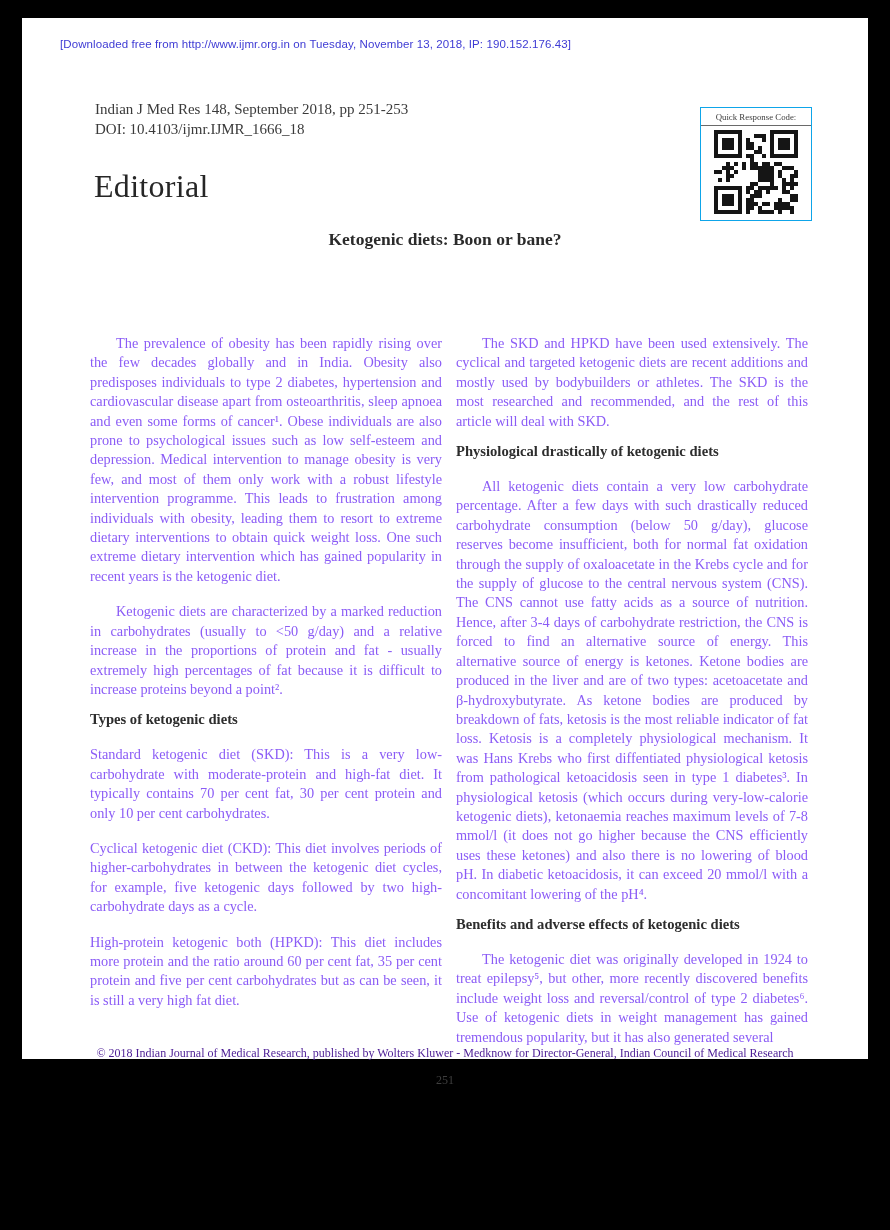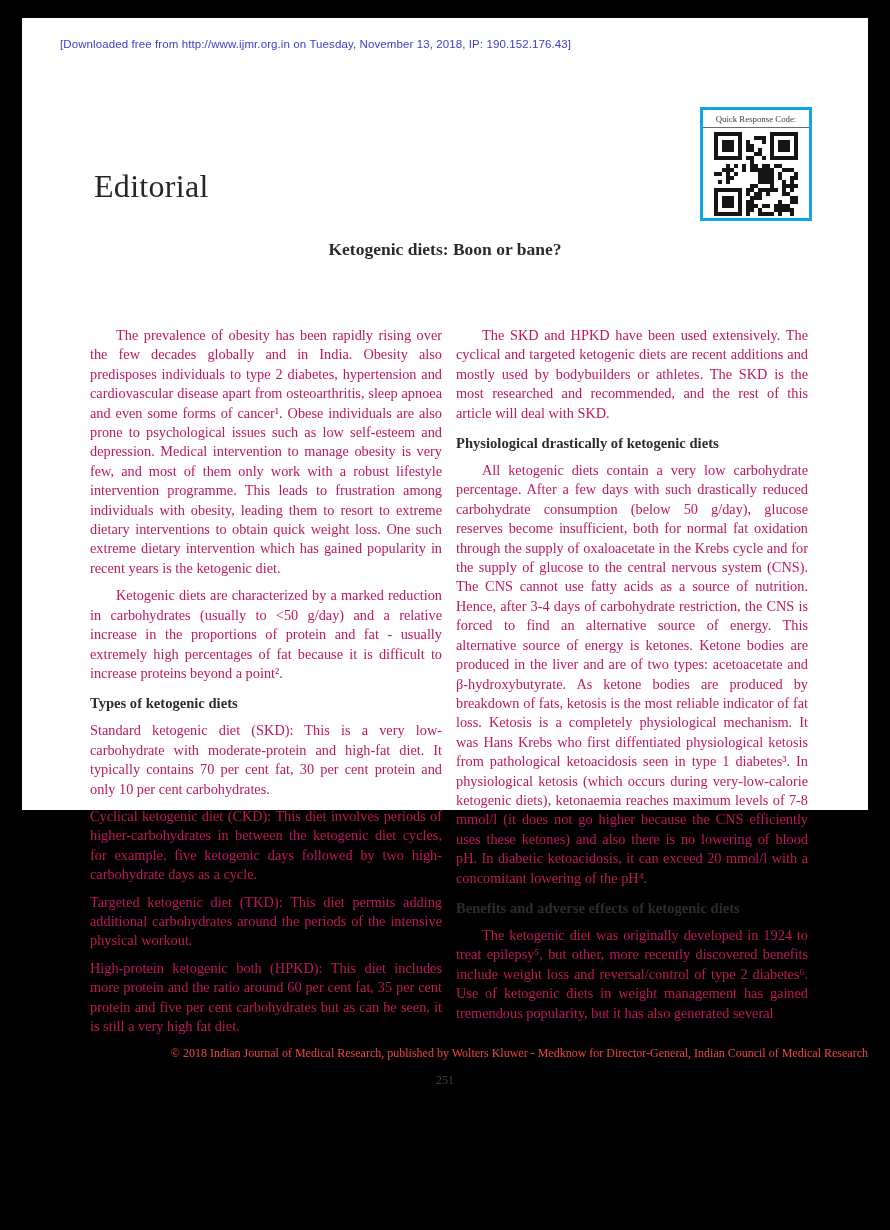--- a/index.html
+++ b/index.html
@@ -1,56 +1,60 @@
 <!DOCTYPE html>
 <html><head>
 <meta charset="utf-8">
 <style>
   * { margin:0; padding:0; box-sizing:border-box; }
   html,body { width:890px; height:1230px; }
   body { background:#000; position:relative; overflow:hidden;
          font-family:"Liberation Serif", serif; }
-  .page { position:absolute; left:22px; top:18px; width:846px; height:792px;
+  .page { position:absolute; left:22px; top:18px; width:846px; height:1041px;
           background:#fff; }
   .watermark { position:absolute; left:38px; top:20px;
                font-family:"Liberation Sans", sans-serif; font-size:11.5px;
                color:#3e3bd4; letter-spacing:.1px; }
   .journal-block { position:absolute; left:73px; top:82px;
                    font-size:15px; line-height:19.5px; color:#3a3a3a; }
   .article-type { position:absolute; left:72px; top:150px;
                   font-size:32px; color:#262626; letter-spacing:.3px; }
   .qr-box { position:absolute; left:678px; top:89px; width:112px; height:114px;
-            border:3px solid #0ea5e9; background:#fff; }
+            border:1px solid #0ea5e9; background:#fff; }
   .qr-label { display:block; width:100%; text-align:center; font-size:8.8px;
               color:#3d3d3d; padding:4px 0 3px; border-bottom:1px solid #6a6a6a; }
   .qr-svg { display:block; margin:4px auto 0; }
-  .article-title { position:absolute; left:0; top:221px; width:100%;
+  .article-title { position:absolute; left:0; top:211px; width:100%;
                    text-align:center; font-size:17.5px; font-weight:bold;
                    color:#2b2b2b; }
   .columns { position:absolute; left:68px; top:300px; width:718px;
              display:flex; justify-content:space-between; }
   .col { width:352px; }
   .body { font-size:14.3px; line-height:19.4px; text-align:justify;
-          color:#be185d; margin:8px 0 8px; }
+          color:#8b5cf6; margin:16px 0 8px; }
   .indent { text-indent:26px; }
   .sec { font-size:14.6px; line-height:19px; font-weight:bold; color:#2d2d2d;
          margin:11px 0 7px; }
   .lead { }
   .footer-copy { position:absolute; left:0; top:1028px; width:100%;
-                 text-align:right; font-size:12px; color:#ef4444; }
+                 text-align:center; font-size:12px; color:#4c1d95; }
   .page-number { position:absolute; left:0; top:1055px; width:100%;
                  text-align:center; font-size:12px; color:#3f3f3f; }
 </style>
 </head>
 <body>
 
 <div class="page">
 
   <div class="watermark">[Downloaded free from http://www.ijmr.org.in on Tuesday, November 13, 2018, IP: 190.152.176.43]</div>
 
+  <div class="journal-block">
+    <div>Indian J Med Res 148, September 2018, pp 251-253</div>
+    <div>DOI: 10.4103/ijmr.IJMR_1666_18</div>
+  </div>
 
   <div class="article-type">Editorial</div>
 
   <div class="qr-box">
     <span class="qr-label">Quick Response Code:</span>
     <svg class="qr-svg" id="qr" width="84" height="84" viewBox="0 0 84 84">
         <rect x="40" y="4" width="4" height="4" fill="#151515"></rect>
         <rect x="44" y="4" width="4" height="4" fill="#151515"></rect>
         <rect x="48" y="4" width="4" height="4" fill="#151515"></rect>
         <rect x="32" y="8" width="4" height="4" fill="#151515"></rect>
@@ -186,21 +190,20 @@
   <div class="article-title">Ketogenic diets: Boon or bane?</div>
 
   <div class="columns">
 
     <div class="col">
       <p class="body indent">The prevalence of obesity has been rapidly rising over the few decades globally and in India. Obesity also predisposes individuals to type 2 diabetes, hypertension and cardiovascular disease apart from osteoarthritis, sleep apnoea and even some forms of cancer¹. Obese individuals are also prone to psychological issues such as low self-esteem and depression. Medical intervention to manage obesity is very few, and most of them only work with a robust lifestyle intervention programme. This leads to frustration among individuals with obesity, leading them to resort to extreme dietary interventions to obtain quick weight loss. One such extreme dietary intervention which has gained popularity in recent years is the ketogenic diet.</p>
       <p class="body indent">Ketogenic diets are characterized by a marked reduction in carbohydrates (usually to &lt;50 g/day) and a relative increase in the proportions of protein and fat - usually extremely high percentages of fat because it is difficult to increase proteins beyond a point².</p>
       <h3 class="sec">Types of ketogenic diets</h3>
       <p class="body"><span class="lead">Standard ketogenic diet (SKD)</span><span>: This is a very low-carbohydrate with moderate-protein and high-fat diet. It typically contains 70 per cent fat, 30 per cent protein and only 10 per cent carbohydrates.</span></p>
       <p class="body"><span class="lead">Cyclical ketogenic diet (CKD)</span><span>: This diet involves periods of higher-carbohydrates in between the ketogenic diet cycles, for example, five ketogenic days followed by two high-carbohydrate days as a cycle.</span></p>
-      <p class="body"><span class="lead">Targeted ketogenic diet (TKD)</span><span>: This diet permits adding additional carbohydrates around the periods of the intensive physical workout.</span></p>
       <p class="body"><span class="lead">High-protein ketogenic both (HPKD)</span><span>: This diet includes more protein and the ratio around 60 per cent fat, 35 per cent protein and five per cent carbohydrates but as can be seen, it is still a very high fat diet.</span></p>
     </div>
 
     <div class="col">
       <p class="body indent">The SKD and HPKD have been used extensively. The cyclical and targeted ketogenic diets are recent additions and mostly used by bodybuilders or athletes. The SKD is the most researched and recommended, and the rest of this article will deal with SKD.</p>
       <h3 class="sec">Physiological drastically of ketogenic diets</h3>
       <p class="body indent">All ketogenic diets contain a very low carbohydrate percentage. After a few days with such drastically reduced carbohydrate consumption (below 50 g/day), glucose reserves become insufficient, both for normal fat oxidation through the supply of oxaloacetate in the Krebs cycle and for the supply of glucose to the central nervous system (CNS). The CNS cannot use fatty acids as a source of nutrition. Hence, after 3-4 days of carbohydrate restriction, the CNS is forced to find an alternative source of energy. This alternative source of energy is ketones. Ketone bodies are produced in the liver and are of two types: acetoacetate and β-hydroxybutyrate. As ketone bodies are produced by breakdown of fats, ketosis is the most reliable indicator of fat loss. Ketosis is a completely physiological mechanism. It was Hans Krebs who first diffentiated physiological ketosis from pathological ketoacidosis seen in type 1 diabetes³. In physiological ketosis (which occurs during very-low-calorie ketogenic diets), ketonaemia reaches maximum levels of 7-8 mmol/l (it does not go higher because the CNS efficiently uses these ketones) and also there is no lowering of blood pH. In diabetic ketoacidosis, it can exceed 20 mmol/l with a concomitant lowering of the pH⁴.</p>
       <h3 class="sec">Benefits and adverse effects of ketogenic diets</h3>
       <p class="body indent">The ketogenic diet was originally developed in 1924 to treat epilepsy⁵, but other, more recently discovered benefits include weight loss and reversal/control of type 2 diabetes⁶. Use of ketogenic diets in weight management has gained tremendous popularity, but it has also generated several</p>
     </div>

